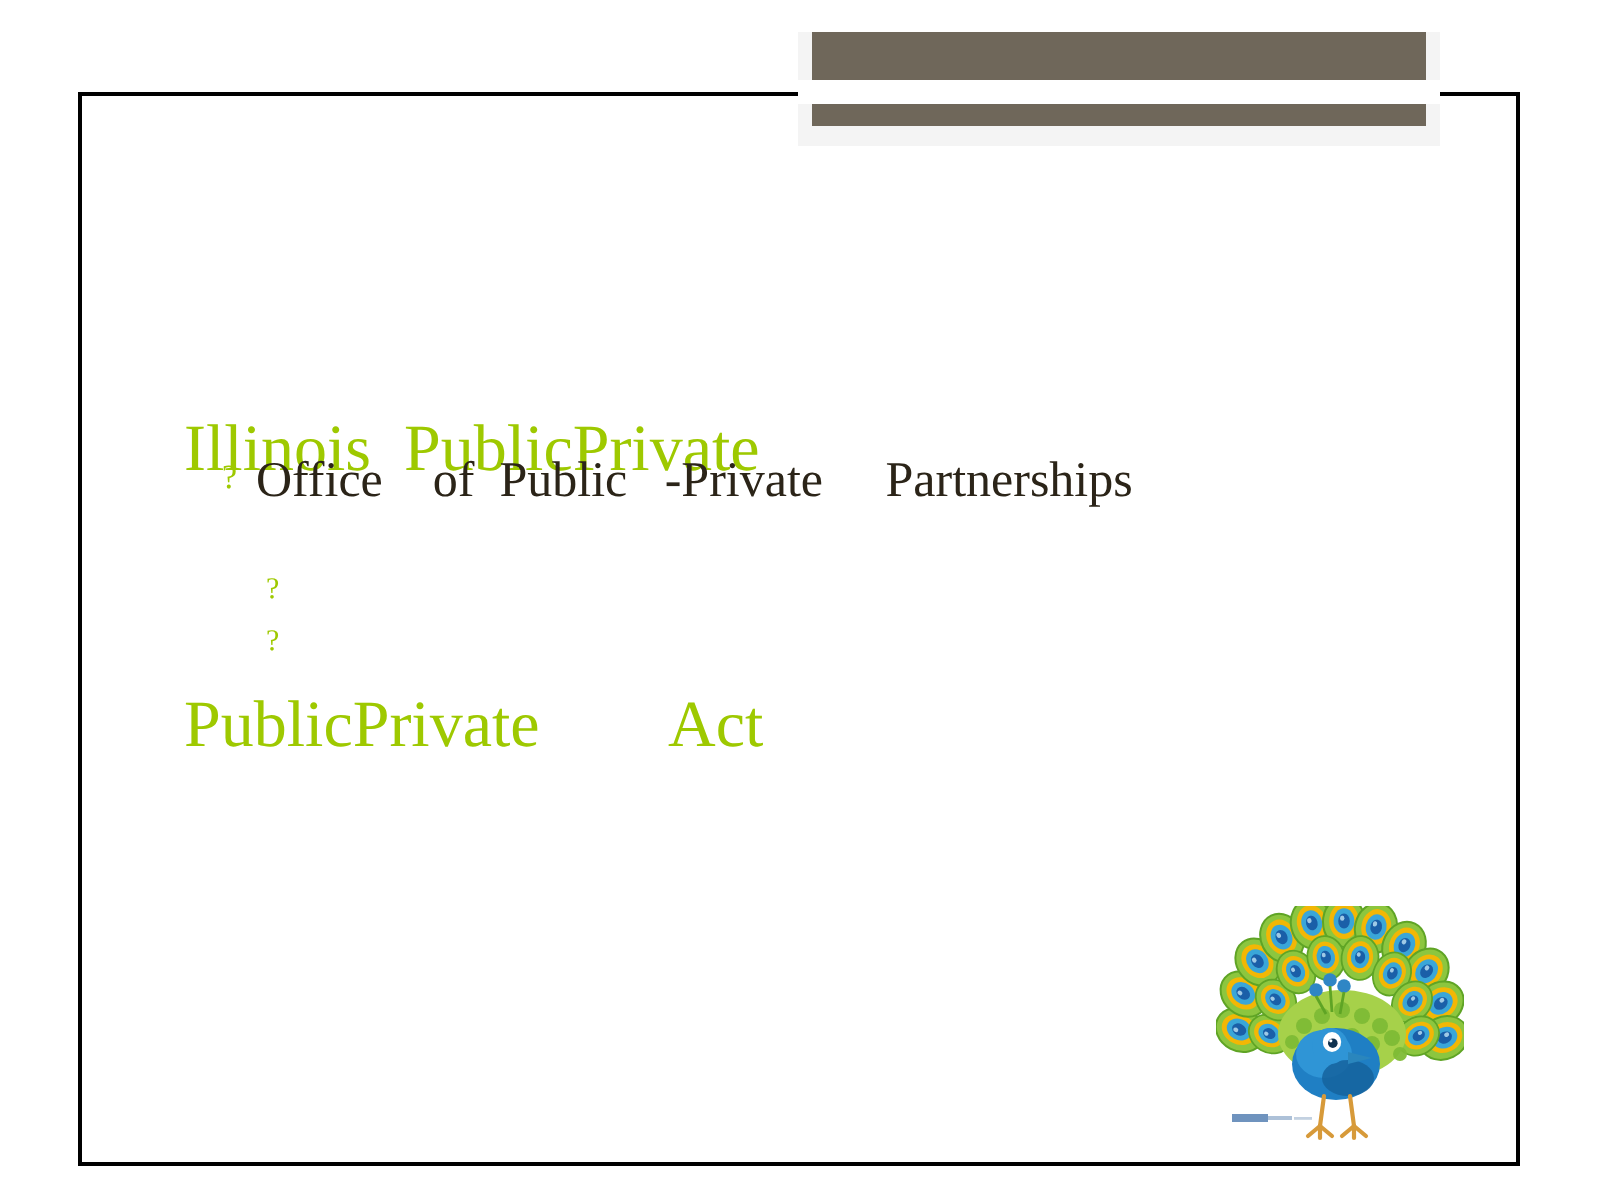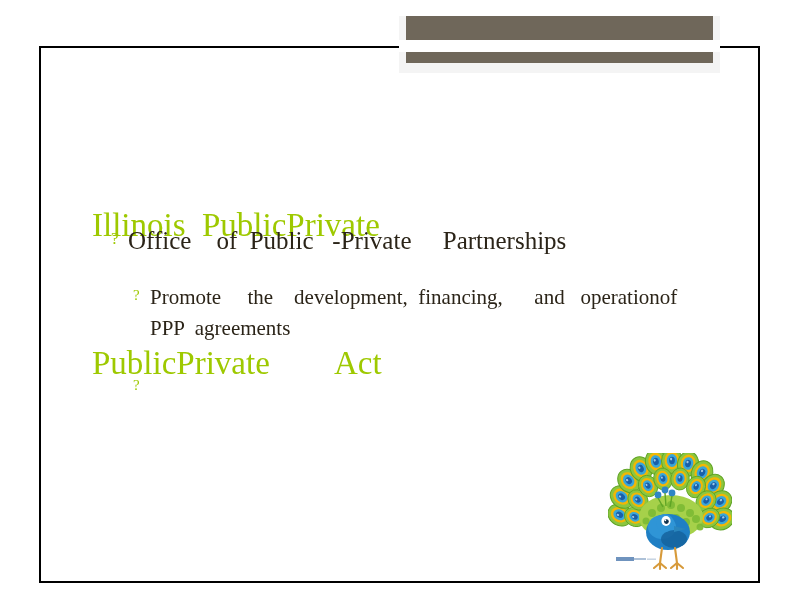--- a/index.html
+++ b/index.html
@@ -153,21 +153,20 @@
 
     <div class="bullet-row lvl1">
       <span class="marker">?</span>
       <span class="btext">Office    of  Public   -Private     Partnerships</span>
     </div>
 
     <div class="gap-a"></div>
 
     <div class="bullet-row lvl2">
       <span class="marker">?</span>
-      <span class="btext">Promote     the    development,  financing,      and   operationof      PPP  agreements</span>
     </div>
 
     <div class="gap-b"></div>
 
     <div class="bullet-row lvl2">
       <span class="marker">?</span>
     </div>
 
   </div>
 

